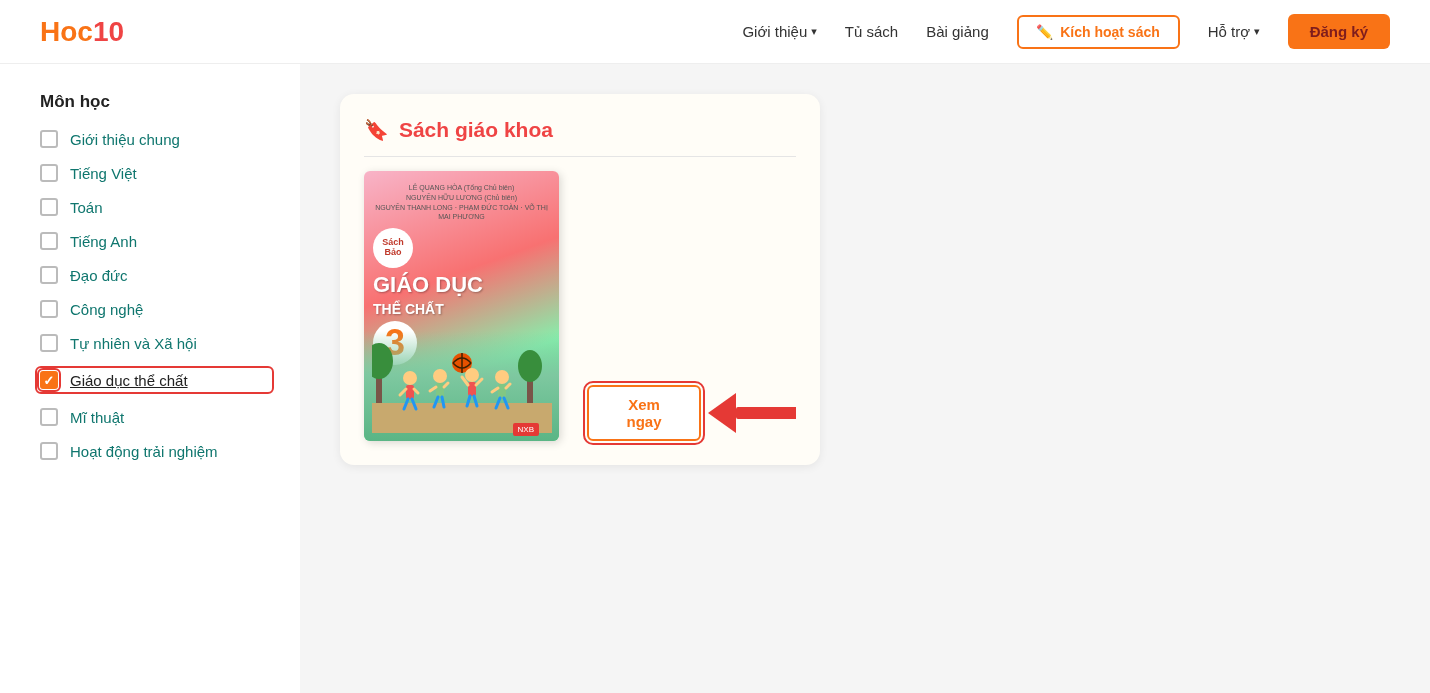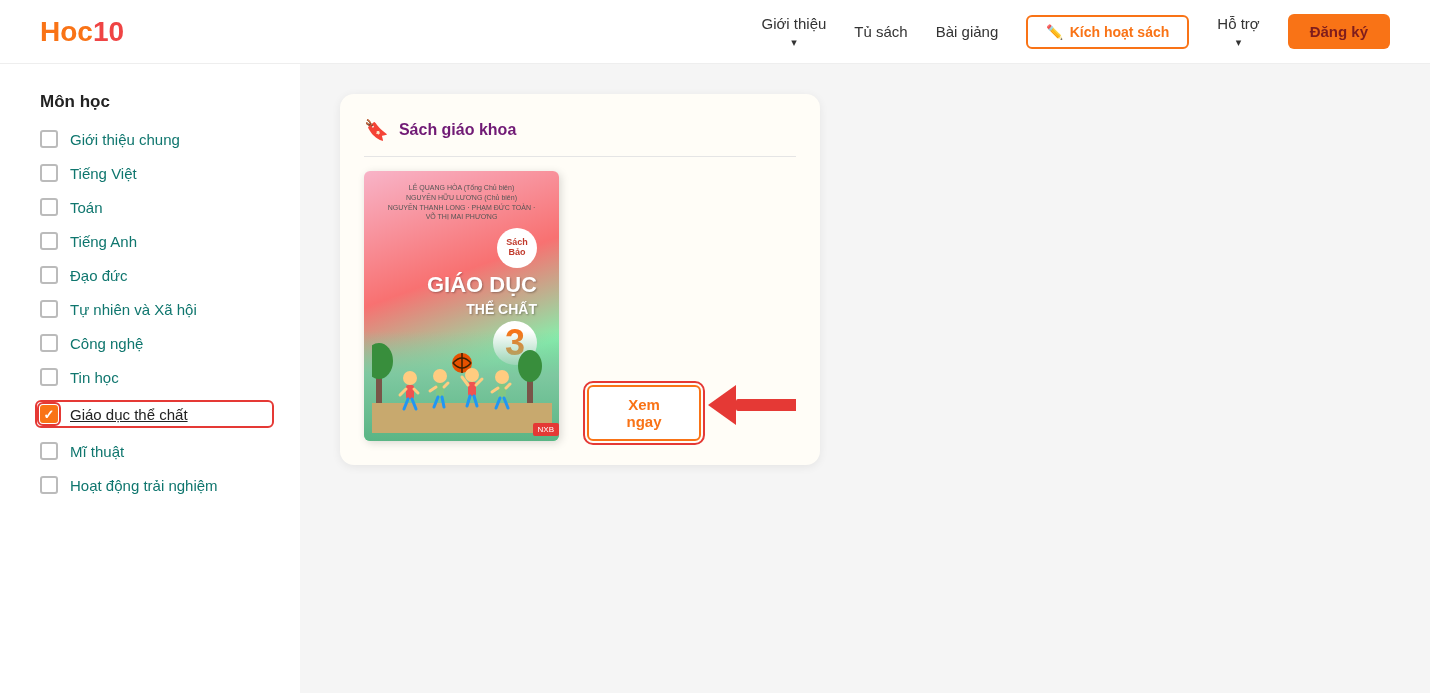--- a/index.html
+++ b/index.html
@@ -26,21 +26,20 @@
       align-items: center;
       gap: 28px;
     }
     .nav-item {
       font-size: 15px;
       color: #333;
       cursor: pointer;
       display: flex;
       align-items: center;
       gap: 4px;
-      flex-direction: column;
     }
     .btn-activate {
       border: 2px solid #f97316;
       background: #fff;
       color: #f97316;
       padding: 7px 18px;
       border-radius: 6px;
       font-size: 14px;
       font-weight: 600;
       cursor: pointer;
@@ -142,42 +141,42 @@
       gap: 10px;
       margin-bottom: 14px;
       padding-bottom: 14px;
       border-bottom: 1px solid #e5e5e5;
     }
     .bookmark-icon {
       color: #f97316;
       font-size: 20px;
     }
     .card-title {
-      font-size: 16px;
+      font-size: 21px;
       font-weight: 700;
-      color: #701a75;
+      color: #ef4444;
     }
     .card-body {
       display: flex;
       align-items: flex-end;
       gap: 28px;
     }
     .book-cover {
       width: 195px;
       height: 270px;
       border-radius: 6px;
       background: linear-gradient(160deg, #f8b4c8 0%, #f87171 40%, #86efac 70%, #4ade80 100%);
       flex-shrink: 0;
       position: relative;
       overflow: hidden;
       display: flex;
       flex-direction: column;
-      align-items: flex-end;
+      align-items: flex-start;
       justify-content: flex-start;
-      padding: 12px 22px 8px;
+      padding: 12px 9px 8px;
       box-shadow: 2px 2px 8px rgba(0,0,0,0.15);
     }
     .book-cover-top {
       font-size: 7px;
       color: #555;
       text-align: center;
       margin-bottom: 6px;
       line-height: 1.4;
     }
     .book-cover-main-title {
@@ -255,21 +254,21 @@
     .arrow-head {
       width: 0;
       height: 0;
       border-top: 20px solid transparent;
       border-bottom: 20px solid transparent;
       border-right: 28px solid #e53935;
       margin-left: -1px;
     }
     .xem-row {
       display: flex;
-      align-items: flex-start;
+      align-items: center;
       gap: 0;
     }
   </style>
 </head>
 <body>
 
 <nav class="navbar">
   <div class="navbar-logo">
     <span>Hoc</span><span style="color:#ef4444">10</span>
   </div>
@@ -316,29 +315,25 @@
     <div class="filter-item">
       <div class="checkbox"></div>
       <label>Tiếng Anh</label>
     </div>
     <div class="filter-item">
       <div class="checkbox"></div>
       <label>Đạo đức</label>
     </div>
     <div class="filter-item">
       <div class="checkbox"></div>
+      <label>Công nghệ</label>
+    </div>
+    <div class="filter-item">
+      <div class="checkbox"></div>
       <label>Tự nhiên và Xã hội</label>
-    </div>
-    <div class="filter-item">
-      <div class="checkbox"></div>
-      <label>Công nghệ</label>
-    </div>
-    <div class="filter-item">
-      <div class="checkbox"></div>
-      <label>Tin học</label>
     </div>
 
     <div class="filter-item highlighted" style="outline: 2px solid #e53935; border-radius:4px; padding: 3px 6px 3px 3px; margin-left:-3px;">
       <div class="checkbox checked"></div>
       <label>Giáo dục thể chất</label>
     </div>
     <div class="filter-item">
       <div class="checkbox"></div>
       <label>Mĩ thuật</label>
     </div>
@@ -409,21 +404,21 @@
 
               <circle cx="130" cy="44" r="7" fill="#ffcc80"></circle>
               <rect x="126" y="51" width="8" height="14" fill="#81c784" rx="2"></rect>
               <line x1="126" y1="55" x2="120" y2="59" stroke="#ffcc80" stroke-width="3" stroke-linecap="round"></line>
               <line x1="134" y1="55" x2="138" y2="51" stroke="#ffcc80" stroke-width="3" stroke-linecap="round"></line>
               <line x1="128" y1="65" x2="124" y2="75" stroke="#2196F3" stroke-width="3" stroke-linecap="round"></line>
               <line x1="132" y1="65" x2="136" y2="75" stroke="#2196F3" stroke-width="3" stroke-linecap="round"></line>
             </svg>
           </div>
 
-          <div style="position:absolute;bottom:5px;right:0;background:#e53935;color:#fff;font-size:8px;padding:2px 5px;border-radius:2px;">NXB</div>
+          <div style="position:absolute;bottom:5px;right:20px;background:#e53935;color:#fff;font-size:8px;padding:2px 5px;border-radius:2px;">NXB</div>
         </div>
 
         <div class="xem-btn-wrapper">
           <div class="xem-row">
             <button class="xem-btn">Xem ngay</button>
 
             <div class="arrow-indicator">
               <div class="arrow-head"></div>
               <div class="arrow-body"></div>
             </div>

